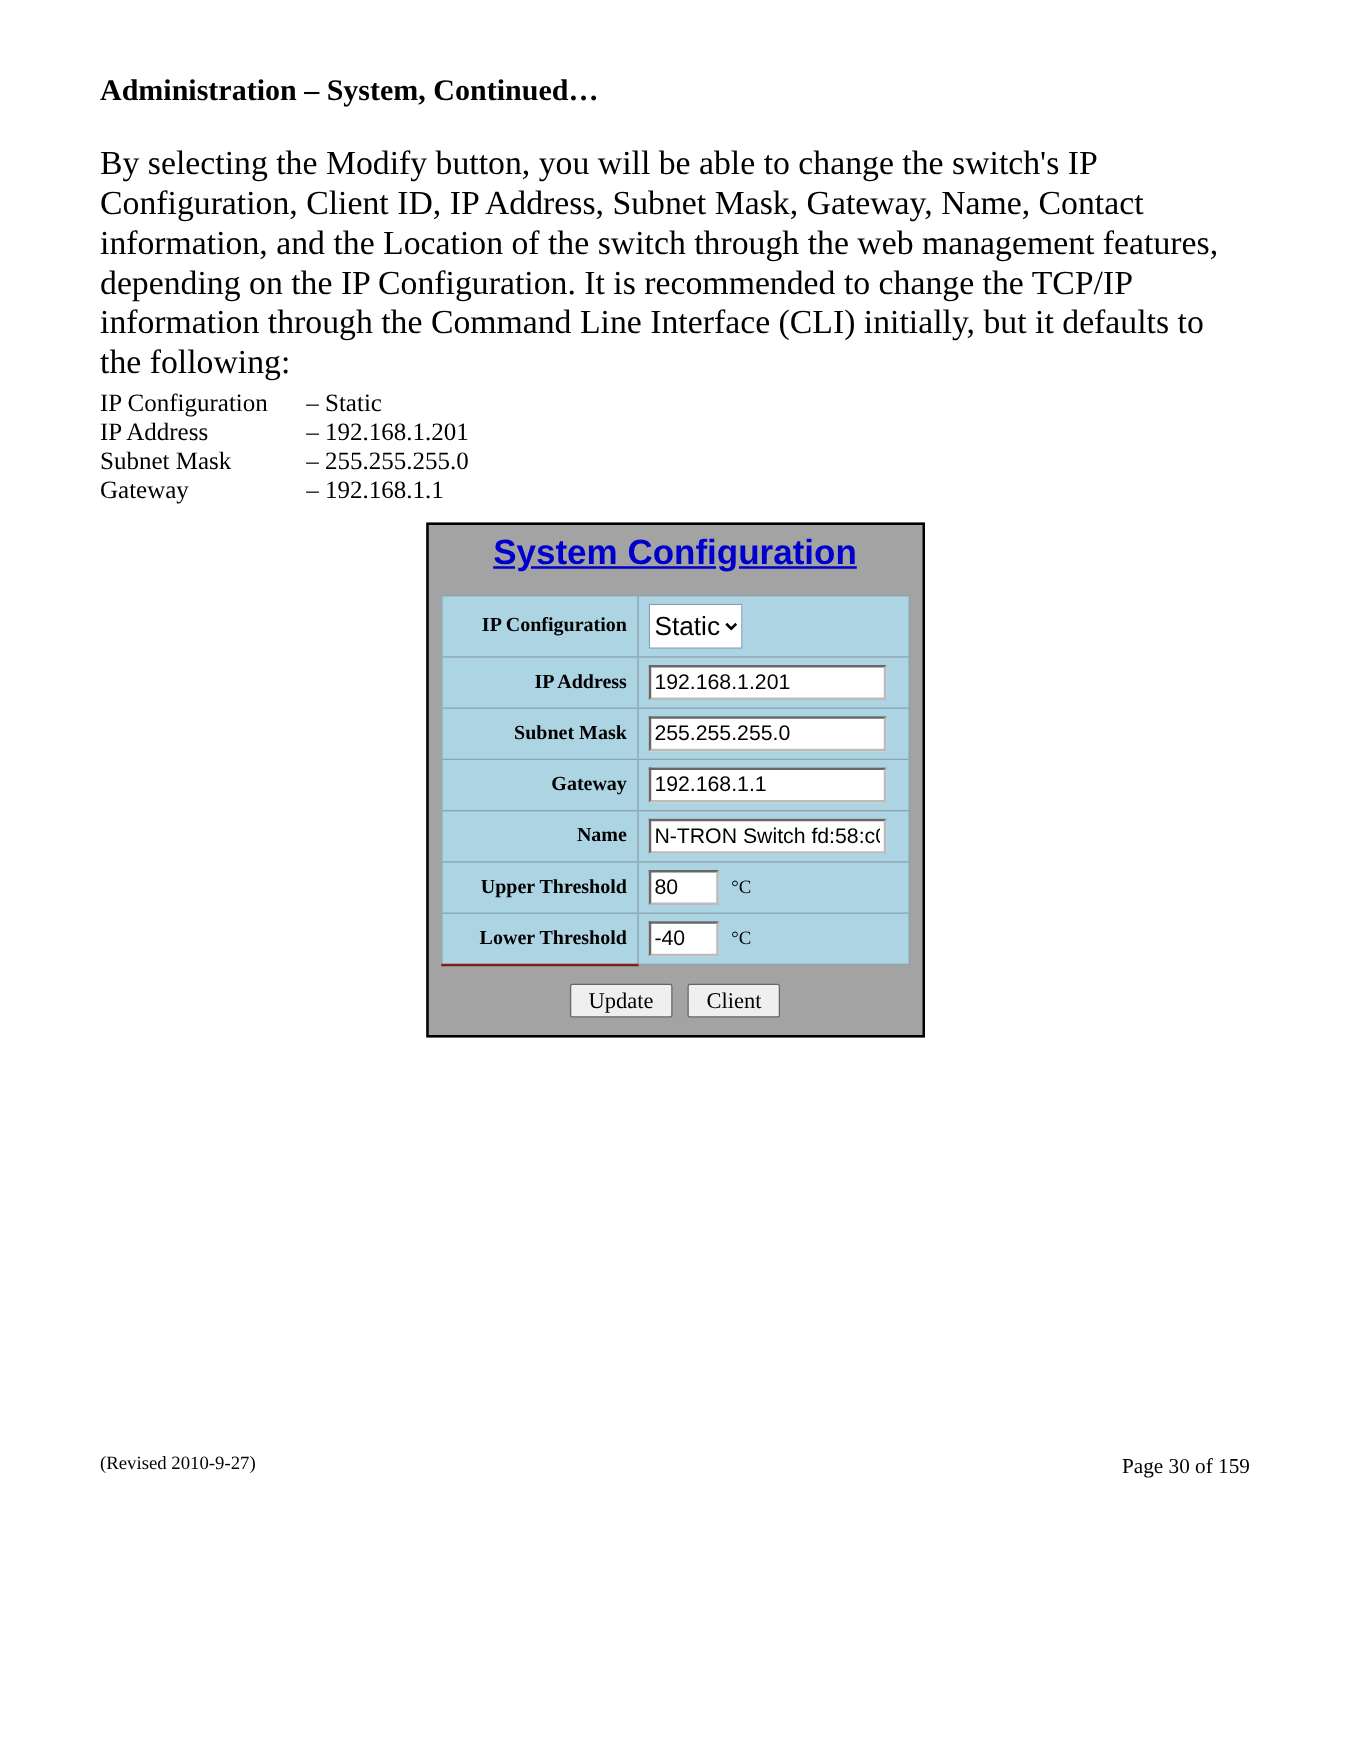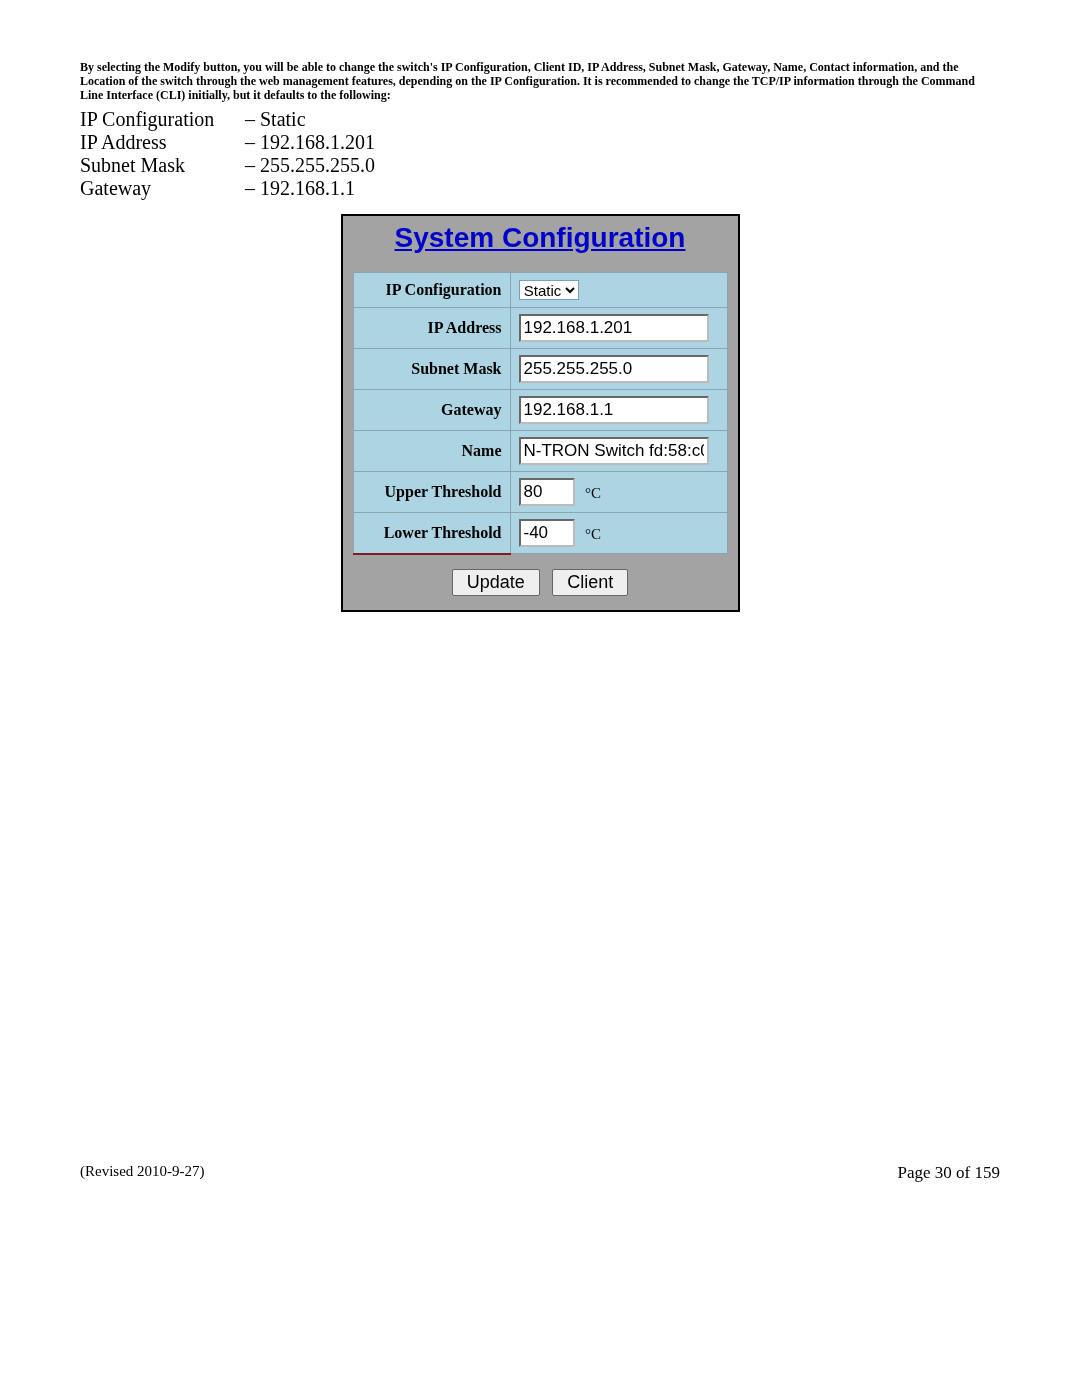--- a/index.html
+++ b/index.html
@@ -15,24 +15,23 @@
   }
   .page {
     padding: 60px 80px 0 80px;
   }
   h1.section-title {
     font-size: 24px;
     font-weight: bold;
     margin: 0 0 28px 0;
   }
   p.body-text {
-    font-size: 12px;
+    font-size: 27px;
     line-height: 1.18;
     margin: 0 0 6px 0;
-    font-weight: bold;
   }
   .defaults {
     font-size: 20px;
   }
   .defaults-row { line-height: 1.15; }
   .dl-label { display: inline-block; width: 160px; }
   .dl-value { }
   .config-panel-wrap {
     width: 100%;
     text-align: center;
@@ -92,38 +91,37 @@
     height: 22px;
     width: 180px;
     background: #fff;
     border: 2px inset #bbb;
     padding: 1px 3px;
     box-sizing: content-box;
   }
   .txt-in.small { width: 46px; }
   select.sel {
     font-family: Arial, Helvetica, sans-serif;
-    font-size: 15px;
-    height: 20px;
+    font-size: 21px;
+    height: 36px;
     background: #fff;
     border: 1px solid #7b9ebd;
-    text-align: center;
   }
   .unit {
     font-family: "Times New Roman", Times, serif;
     font-size: 15px;
     margin-left: 6px;
     vertical-align: middle;
   }
   .btn-row {
     text-align: center;
     margin-top: 14px;
   }
   button.ui-btn {
-    font-family: Liberation Sans, sans-serif;
+    font-family: Liberation Serif, serif;
     font-size: 18px;
     padding: 2px 14px;
     background: #efefef;
     border: 1px solid #666;
     border-radius: 2px;
     margin: 0 4px;
     cursor: pointer;
   }
   .footer {
     position: absolute;
@@ -135,20 +133,21 @@
     font-size: 17px;
     font-family: "Times New Roman", Times, serif;
   }
   .footer .rev { font-size: 15px; }
 </style>
 </head>
 <body>
 
 <div class="page">
 
+  <h1 class="section-title">Administration – System, Continued…</h1>
 
   <p class="body-text">By selecting the Modify button, you will be able to change the switch's IP Configuration, Client ID, IP Address, Subnet Mask, Gateway, Name, Contact information, and the Location of the switch through the web management features, depending on the IP Configuration.  It is recommended to change the TCP/IP information through the Command Line Interface (CLI) initially, but it defaults to the following:</p>
 
   <div class="defaults">
     <div class="defaults-row">
       <span class="dl-label">IP Configuration</span>
       <span class="dl-value">– Static</span>
     </div>
     <div class="defaults-row">
       <span class="dl-label">IP Address</span>

